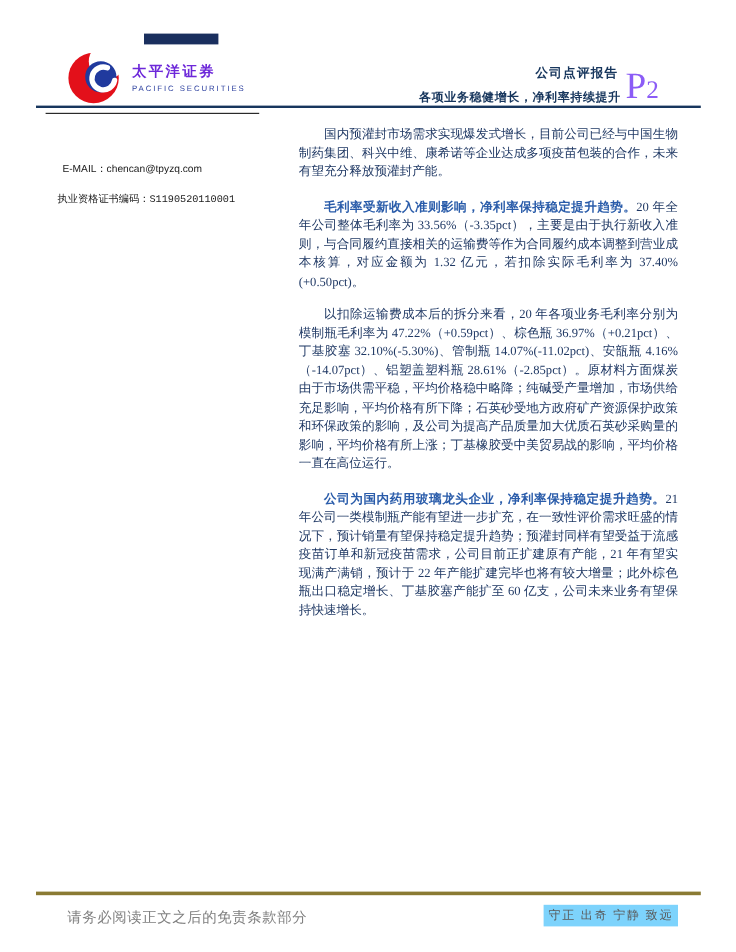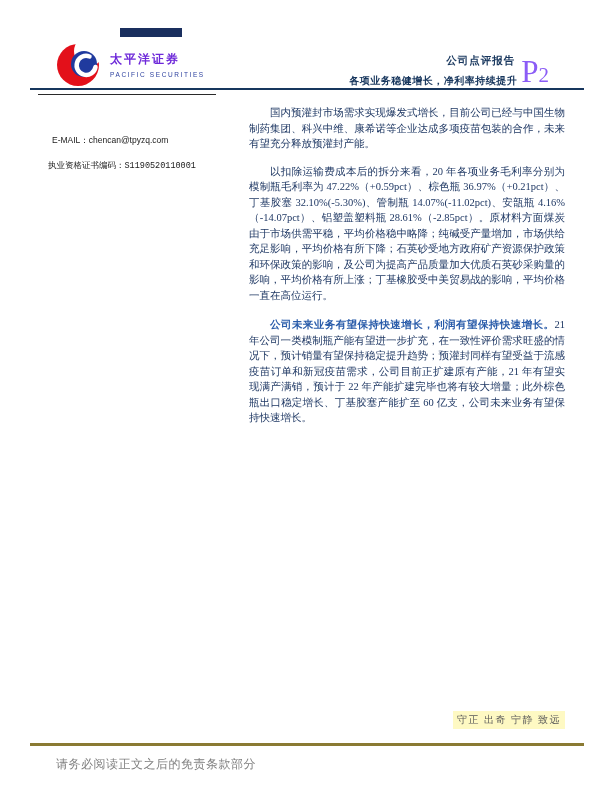--- a/index.html
+++ b/index.html
@@ -41,21 +41,21 @@
   .body-col{position:absolute;left:237px;top:93px;width:340px;
             font-size:10.5px;line-height:15.5px;color:#1f3864;text-align:justify;}
   .body-col p{margin:12px;text-indent:2em;font-family:Liberation Serif, serif;}
   .body-col p.gap{margin-top:14px;}
   .lead{font-weight:bold;color:#2a5caa;}
 
   
   .footer-rule{position:absolute;left:30px;top:743px;width:554px;height:2.5px;background:#8a7a33;}
   .footer-disclaimer{position:absolute;left:56px;top:756px;font-size:12px;color:#7f7f7f;
                      letter-spacing:0.5px;}
-  .footer-motto{position:absolute;right:48px;top:711px;background:#fef9c3;color:#595959;
+  .footer-motto{position:absolute;right:48px;top:754px;background:#7dd3fc;color:#595959;
                 font-size:10px;letter-spacing:1.5px;padding:2px 4px;}
 </style>
 </head>
 <body>
 
 <div class="page">
 
   <div class="top-tab"></div>
 
   <div class="logo">
@@ -88,21 +88,22 @@
     <div class="email-line">
       <span>E-MAIL：</span><span>chencan@tpyzq.com</span>
     </div>
     <div class="cert-line">
       <span>执业资格证书编码：</span><span>S1190520110001</span>
     </div>
   </div>
 
   <div class="body-col">
     <p><span class="lead"></span><span>国内预灌封市场需求实现爆发式增长，目前公司已经与中国生物制药集团、科兴中维、康希诺等企业达成多项疫苗包装的合作，未来有望充分释放预灌封产能。</span></p>
+    <p class="gap"><span class="lead">毛利率受新收入准则影响，净利率保持稳定提升趋势。</span><span>20 年全年公司整体毛利率为 33.56%（-3.35pct），主要是由于执行新收入准则，与合同履约直接相关的运输费等作为合同履约成本调整到营业成本核算，对应金额为 1.32 亿元，若扣除实际毛利率为 37.40%(+0.50pct)。</span></p>
     <p><span class="lead"></span><span>以扣除运输费成本后的拆分来看，20 年各项业务毛利率分别为模制瓶毛利率为 47.22%（+0.59pct）、棕色瓶 36.97%（+0.21pct）、丁基胶塞 32.10%(-5.30%)、管制瓶 14.07%(-11.02pct)、安瓿瓶 4.16%（-14.07pct）、铝塑盖塑料瓶 28.61%（-2.85pct）。原材料方面煤炭由于市场供需平稳，平均价格稳中略降；纯碱受产量增加，市场供给充足影响，平均价格有所下降；石英砂受地方政府矿产资源保护政策和环保政策的影响，及公司为提高产品质量加大优质石英砂采购量的影响，平均价格有所上涨；丁基橡胶受中美贸易战的影响，平均价格一直在高位运行。</span></p>
-    <p class="gap"><span class="lead">公司未来业务有望保持快速增长，利润有望保持快速增长。</span><span>21 年公司一类模制瓶产能有望进一步扩充，在一致性评价需求旺盛的情况下，预计销量有望保持稳定提升趋势；预灌封同样有望受益于流感疫苗订单和新冠疫苗需求，公司目前正扩建原有产能，21 年有望实现满产满销，预计于 22 年产能扩建完毕也将有较大增量；此外棕色瓶出口稳定增长、丁基胶塞产能扩至 60 亿支，公司未来业务有望保持快速增长。</span></p>
+    <p class="gap"><span class="lead">公司为国内药用玻璃龙头企业，净利率保持稳定提升趋势。</span><span>21 年公司一类模制瓶产能有望进一步扩充，在一致性评价需求旺盛的情况下，预计销量有望保持稳定提升趋势；预灌封同样有望受益于流感疫苗订单和新冠疫苗需求，公司目前正扩建原有产能，21 年有望实现满产满销，预计于 22 年产能扩建完毕也将有较大增量；此外棕色瓶出口稳定增长、丁基胶塞产能扩至 60 亿支，公司未来业务有望保持快速增长。</span></p>
   </div>
 
   <div class="footer-rule"></div>
   <div class="footer-disclaimer">请务必阅读正文之后的免责条款部分</div>
   <div class="footer-motto">守正 出奇 宁静 致远</div>
 
 </div>
 
 </body></html>

